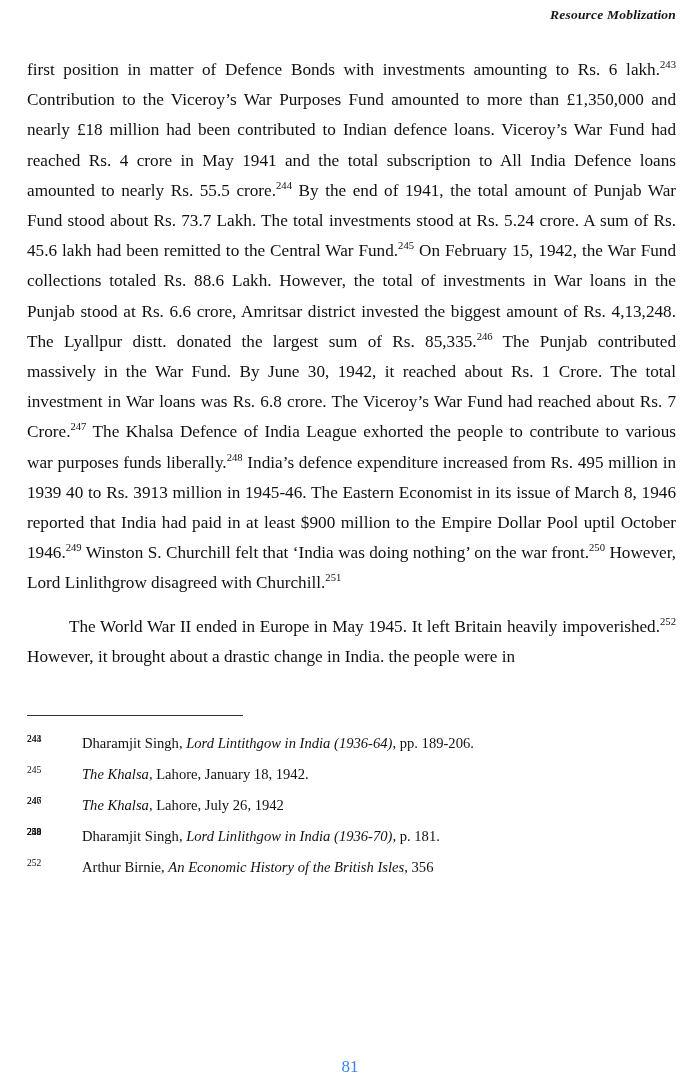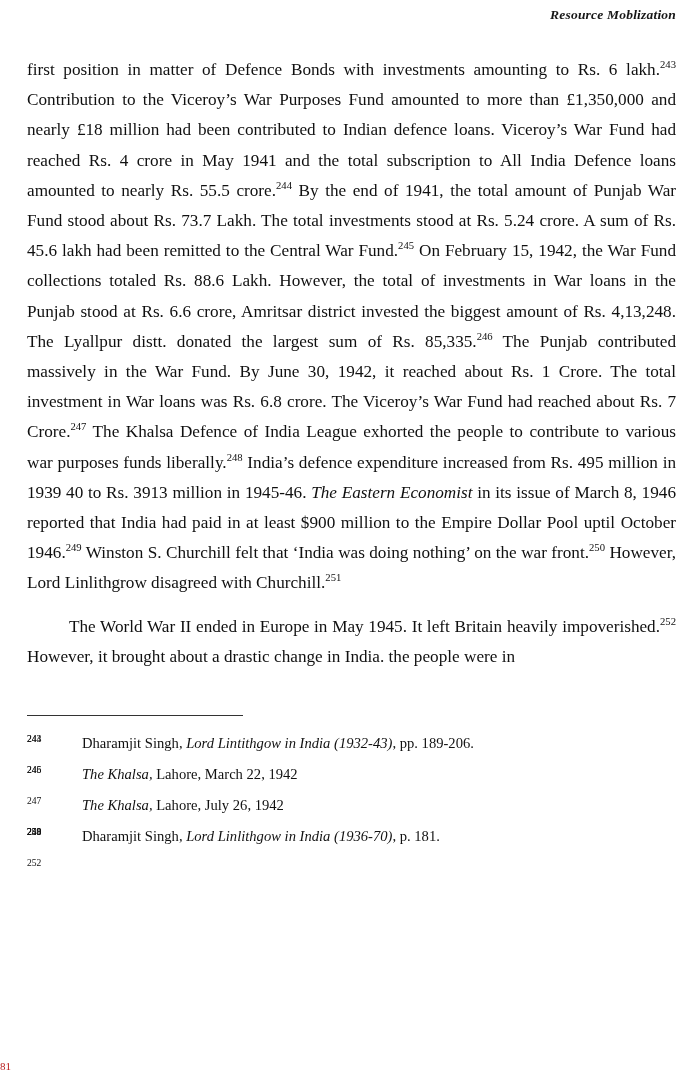--- a/index.html
+++ b/index.html
@@ -46,21 +46,20 @@
     -webkit-hyphens: none;
     hyphens: none;
   }
   .para + .para {
     margin-top: 13px;
   }
   .para.indent {
     text-indent: 42px;
   }
   .para .it {
-    font-style: italic;
   }
   sup {
     font-size: 0.62em;
     vertical-align: super;
     line-height: 0;
   }
   .fn-rule {
     position: absolute;
     top: 715px;
     left: 27px;
@@ -91,48 +90,48 @@
     color: #111111;
   }
   .fn .it {
     font-style: italic;
   }
   .page-number {
     position: absolute;
     left: 0;
     right: 0;
     top: 1058px;
-    text-align: left;
-    font-size: 11px;
+    text-align: center;
+    font-size: 17px;
     line-height: 17px;
-    color: #b91c1c;
+    color: #3b82f6;
   }
 </style>
 </head>
 <body>
 
 <div class="page">
 
   <div class="running-head">Resource Moblization</div>
 
   <div class="body-block">
       <p class="para">first position in matter of Defence Bonds with investments amounting to Rs. 6 lakh.<sup>243</sup> Contribution to the Viceroy’s War Purposes Fund amounted to more than £1,350,000 and nearly £18 million had been contributed to Indian defence loans. Viceroy’s War Fund had reached Rs. 4 crore in May 1941 and the total subscription to All India Defence loans amounted to nearly Rs. 55.5 crore.<sup>244</sup> By the end of 1941, the total amount of Punjab War Fund stood about Rs. 73.7 Lakh. The total investments stood at Rs. 5.24 crore. A sum of Rs. 45.6 lakh had been remitted to the Central War Fund.<sup>245</sup> On February 15, 1942, the War Fund collections totaled Rs. 88.6 Lakh. However, the total of investments in War loans in the Punjab stood at Rs. 6.6 crore, Amritsar district invested the biggest amount of Rs. 4,13,248. The Lyallpur distt. donated the largest sum of Rs. 85,335.<sup>246</sup> The Punjab contributed massively in the War Fund. By June 30, 1942, it reached about Rs. 1 Crore. The total investment in War loans was Rs. 6.8 crore. The Viceroy’s War Fund had reached about Rs. 7 Crore.<sup>247</sup> The Khalsa Defence of India League exhorted the people to contribute to various war purposes funds liberally.<sup>248</sup> India’s defence expenditure increased from Rs. 495 million in 1939 40 to Rs. 3913 million in 1945-46. <span class="it">The Eastern Economist</span> in its issue of March 8, 1946 reported that India had paid in at least $900 million to the Empire Dollar Pool uptil October 1946.<sup>249</sup> Winston S. Churchill felt that ‘India was doing nothing’ on the war front.<sup>250</sup> However, Lord Linlithgrow disagreed with Churchill.<sup>251</sup></p>
       <p class="para indent">The World War II ended in Europe in May 1945. It left Britain heavily impoverished.<sup>252</sup>  However, it brought about a drastic change in India. the people were in</p>
     </div>
 
   <div class="fn-rule"></div>
 
   <div class="footnotes">
       <div class="fn"><span class="fn-num">243</span></div>
-      <div class="fn"><span class="fn-num">244</span><span>Dharamjit Singh, <span class="it">Lord Lintithgow in India (1932-43)</span>, pp. 189-206.</span></div>
-      <div class="fn"><span class="fn-num">245</span></div>
-      <div class="fn"><span class="fn-num">246</span><span><span class="it">The Khalsa,</span> Lahore, March 22, 1942</span></div>
+      <div class="fn"><span class="fn-num">244</span><span>Dharamjit Singh, <span class="it">Lord Lintithgow in India (1936-64)</span>, pp. 189-206.</span></div>
+      <div class="fn"><span class="fn-num">245</span><span><span class="it">The Khalsa,</span> Lahore, January 18, 1942.</span></div>
+      <div class="fn"><span class="fn-num">246</span></div>
       <div class="fn"><span class="fn-num">247</span><span><span class="it">The Khalsa,</span> Lahore, July 26, 1942</span></div>
       <div class="fn"><span class="fn-num">248</span></div>
       <div class="fn"><span class="fn-num">249</span></div>
       <div class="fn"><span class="fn-num">250</span></div>
       <div class="fn"><span class="fn-num">251</span><span>Dharamjit Singh, <span class="it">Lord Linlithgow in India (1936-70)</span>, p. 181.</span></div>
-      <div class="fn"><span class="fn-num">252</span></div>
+      <div class="fn"><span class="fn-num">252</span><span>Arthur Birnie, <span class="it">An Economic History of the British Isles</span>, 356</span></div>
     </div>
 
   <div class="page-number">81</div>
 
 </div>
 
 </body></html>

